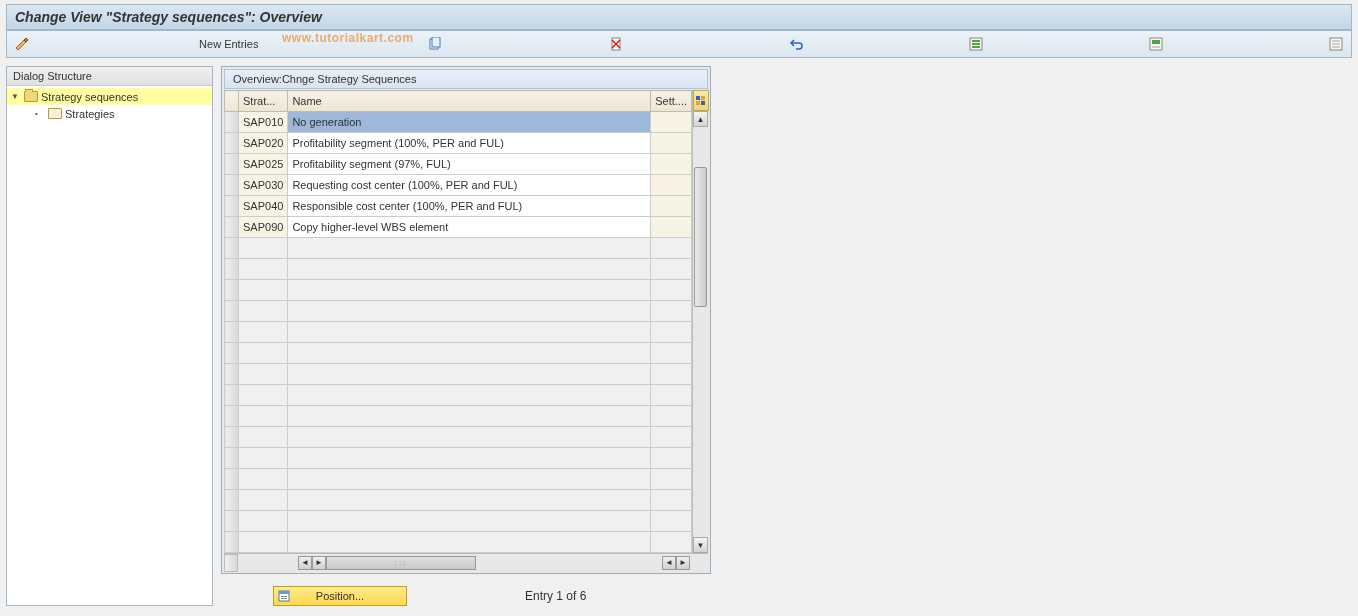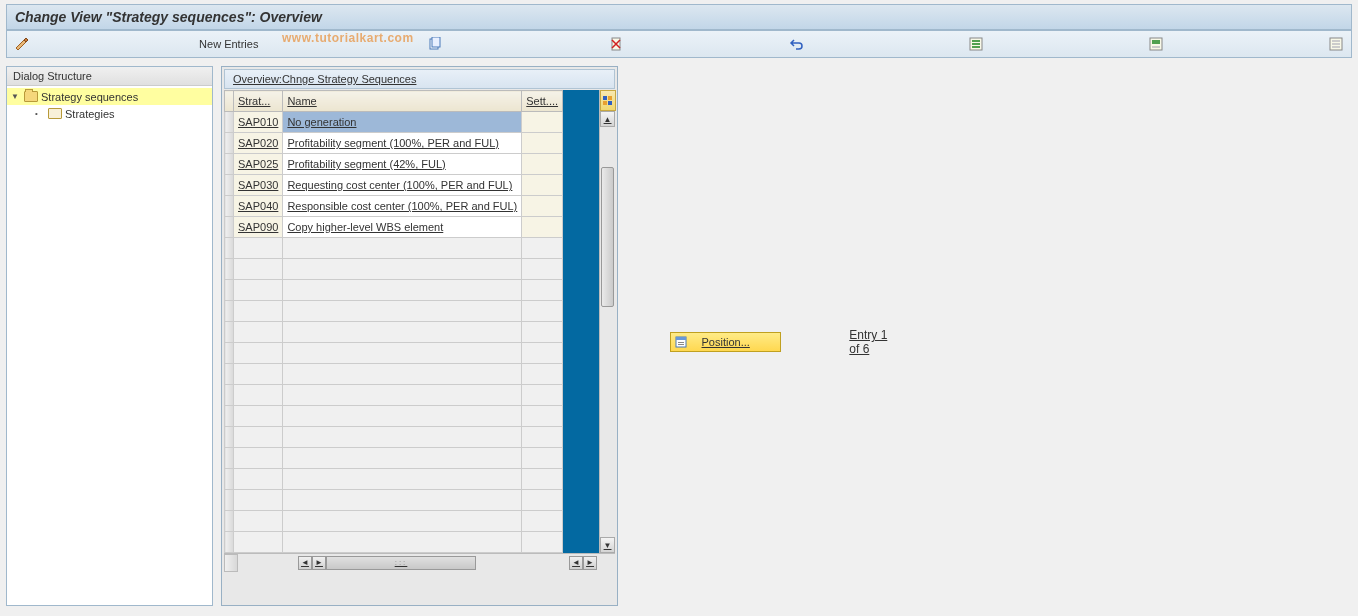--- a/index.html
+++ b/index.html
@@ -113,40 +113,38 @@
       background: #f5d77b;
       border: 1px solid #b89a3a;
       border-bottom: none;
     }
     .folder-icon.closed {
       background: #f8f0d8;
     }
     .main-panel {
       flex: 0 0 490px;
       display: flex;
-      flex-direction: row;
-      text-decoration: underline;
+      flex-direction: column;
     }
     .grid-box {
       border: 1px solid #98b0c4;
       background: #e8e8e8;
       padding: 2px;
     }
     .grid-title {
       background: linear-gradient(#e8f0f8, #d8e4f0);
       border: 1px solid #b0c4d4;
       padding: 3px 8px;
       font-size: 11px;
       color: #333;
       margin-bottom: 1px;
     }
     .grid-container {
       display: flex;
-      background: #0369a1;
-      gap: 36px;
+      background: #bef264;
     }
     .grid-table {
       border-collapse: collapse;
       flex: 1;
     }
     .grid-table th, .grid-table td {
       border: 1px solid #ccc;
       padding: 2px 4px;
       text-align: left;
       font-weight: normal;
@@ -207,21 +205,21 @@
     }
     .hscroll-row .row-handle { height: 18px; }
     .hscroll-btns { display: flex; gap: 0; margin-left: 60px; }
     .hscroll-cap { width: 14px; height: 14px; background: linear-gradient(#f0f0f0,#d0d0d0); border:1px solid #999; display:flex; align-items:center; justify-content:center; font-size:8px; cursor:pointer; }
     .hscroll-track { width: 150px; height: 14px; background: linear-gradient(#e0e0e0,#c8c8c8); border:1px solid #999; display:flex; align-items:center; justify-content:center; font-size:8px; color:#888; letter-spacing:2px; }
     .hscroll-btns.right { margin-left: auto; margin-right: 18px; }
     .footer-row {
       display: flex;
       align-items: center;
       padding-top: 12px;
-      gap: 68px;
+      gap: 118px;
       padding-left: 52px;
     }
     .position-btn {
       display: flex;
       align-items: center;
       background: linear-gradient(#ffeb87, #ffd850);
       border: 1px solid #c0a020;
       height: 20px;
       width: 134px;
       cursor: pointer;
@@ -335,21 +333,21 @@
               </tr>
               <tr>
                 <td class="row-handle"></td>
                 <td class="col-strat">SAP020</td>
                 <td class="col-name">Profitability segment (100%, PER and FUL)</td>
                 <td class="col-sett"></td>
               </tr>
               <tr>
                 <td class="row-handle"></td>
                 <td class="col-strat">SAP025</td>
-                <td class="col-name">Profitability segment (42%, FUL)</td>
+                <td class="col-name">Profitability segment (97%, FUL)</td>
                 <td class="col-sett"></td>
               </tr>
               <tr>
                 <td class="row-handle"></td>
                 <td class="col-strat">SAP030</td>
                 <td class="col-name">Requesting cost center (100%, PER and FUL)</td>
                 <td class="col-sett"></td>
               </tr>
               <tr>
                 <td class="row-handle"></td>

